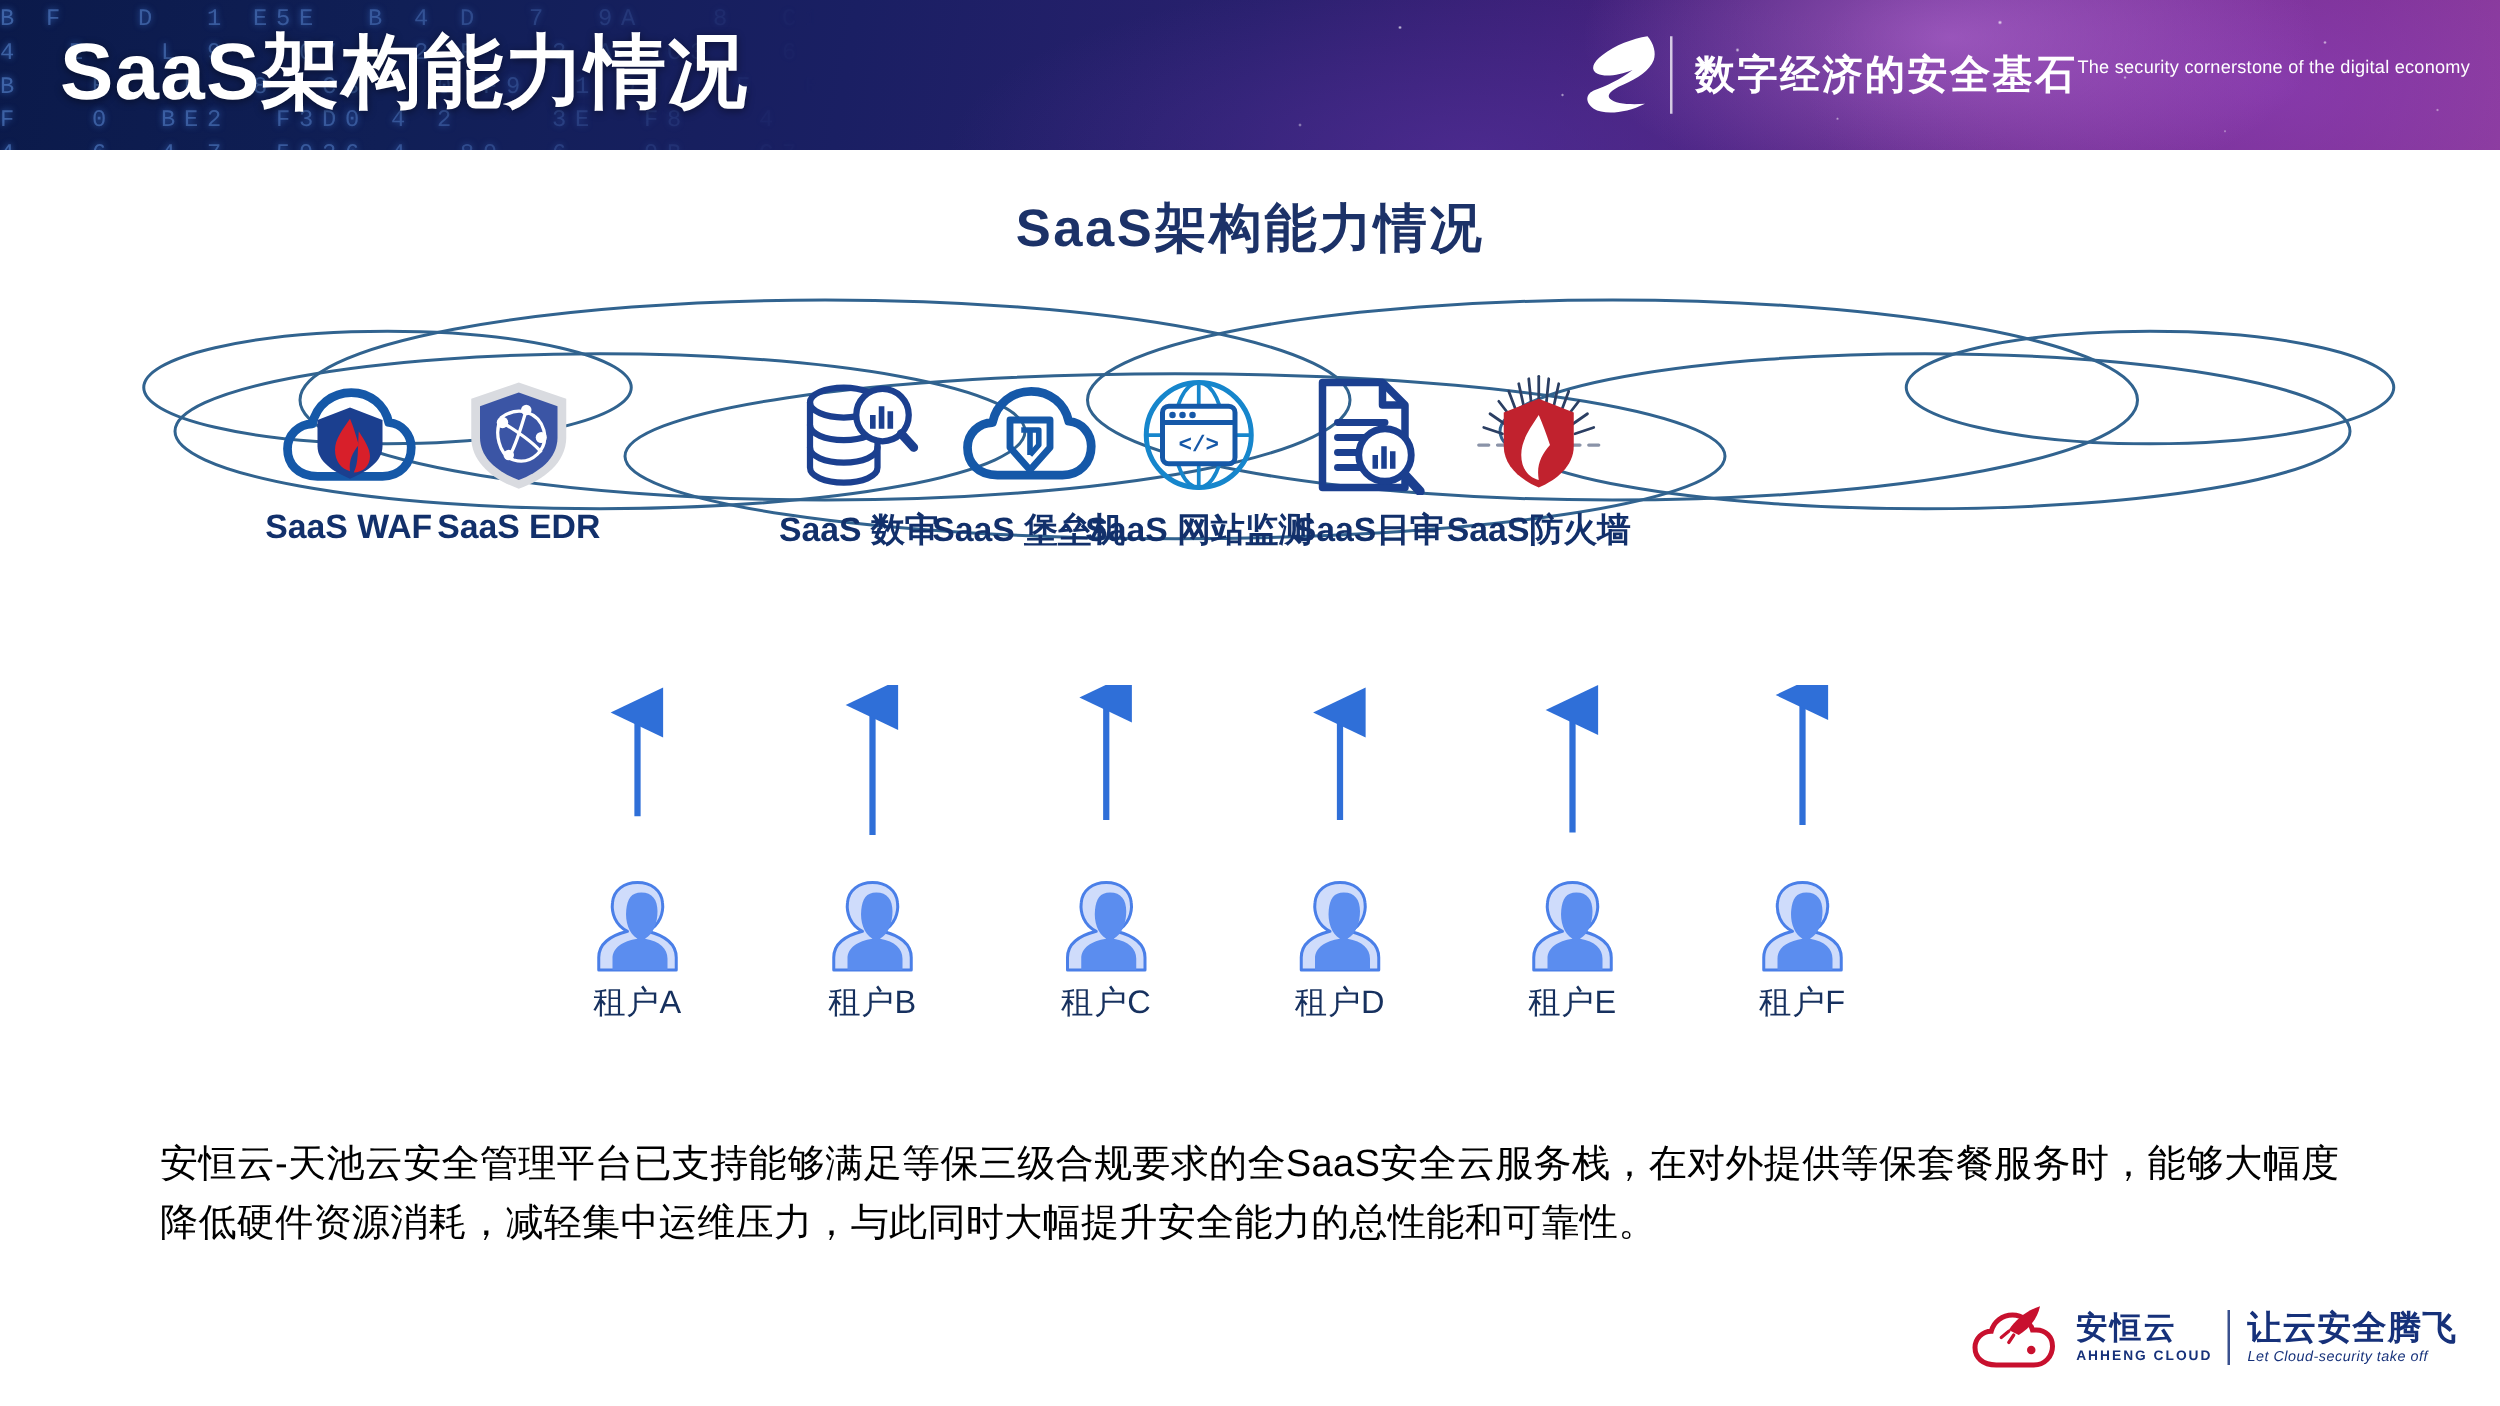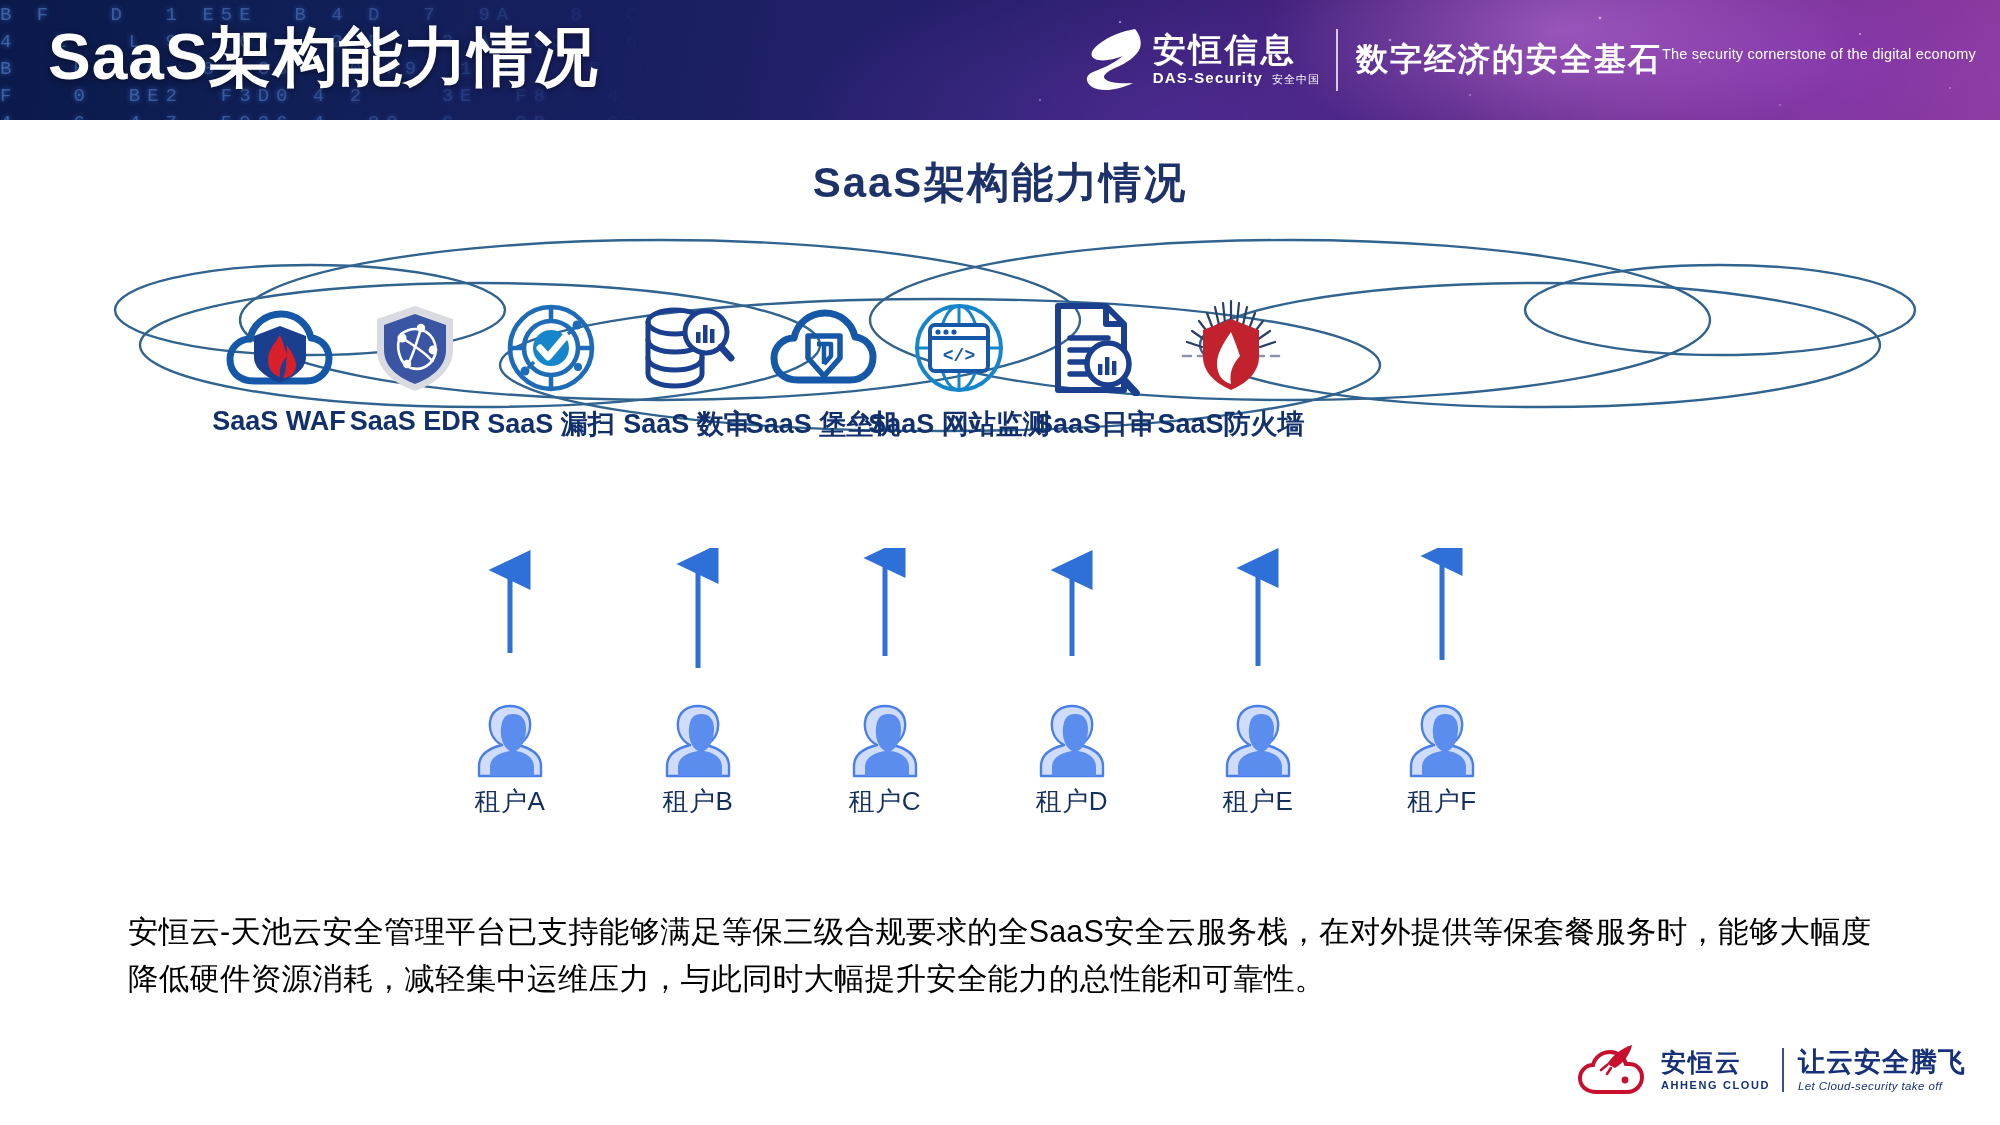--- a/index.html
+++ b/index.html
@@ -118,27 +118,20 @@
 4  E   L 9   07   2 F   3 A  C3   6 D
 B   E   B  8  C3   0 F9  1 D4   E  B2
 F   0  BE2  F3D0 4 2    3E  F8   4  7
 4   6  4 7  5926 4  89  6   9B   C7  8</div>
     <div class="slide-title">SaaS架构能力情况</div>
 
     <div class="brand">
       <svg class="brand-mark" viewBox="0 0 62 70">
         <path d="M52 4 C40 6 26 11 16 19 C8 25 6 31 12 34 C18 37 30 35 40 31 C30 39 18 44 10 47 C2 50 2 57 9 62 C17 67 34 66 50 58 C38 59 26 58 22 54 C19 51 23 47 32 43 C44 38 54 31 57 23 C59 17 57 10 52 4 Z" fill="#ffffff"></path>
       </svg>
-      <div class="brand-names">
-        <div class="brand-cn">安恒信息</div>
-        <div class="brand-sub-row">
-          <span class="brand-en">DAS-Security</span>
-          <span class="brand-en2">安全中国</span>
-        </div>
-      </div>
       <div class="brand-divider"></div>
       <div class="brand-tag">
         <div class="brand-tag-cn">数字经济的安全基石</div>
         <div class="brand-tag-en">The security cornerstone of the digital economy</div>
       </div>
     </div>
   </div>
 
   <div class="cloud-title">SaaS架构能力情况</div>
 
@@ -183,43 +176,20 @@
             <circle cx="33" cy="36" r="4.6"></circle>
               <circle cx="52" cy="26" r="4.2"></circle>
             <circle cx="64" cy="48" r="4.4"></circle>
               <circle cx="38" cy="62" r="4.2"></circle>
           </g>
         </svg>
       </div>
       <div class="svc-label">SaaS EDR</div>
     </div>
 
-    <div class="svc" style="left:456px;">
-      <div class="svc-icon">
-        <svg width="94" height="94" viewBox="0 0 94 94">
-          <g fill="none" stroke="#1e6cb8" stroke-width="4.6">
-            <circle cx="47" cy="47" r="41"></circle>
-            <circle cx="47" cy="47" r="27"></circle>
-            <path d="M47 6 L47 20 M47 74 L47 88 M6 47 L20 47 M74 47 L88 47"></path>
-          </g>
-          <circle cx="47" cy="47" r="18" fill="#1686cc"></circle>
-          <path d="M36 47 L44 56 L61 36" fill="none" stroke="#ffffff" stroke-width="7" stroke-linecap="round" stroke-linejoin="round"></path>
-          <g fill="#1e6cb8">
-            <circle cx="73" cy="24" r="4.5"></circle>
-              <circle cx="21" cy="70" r="4.5"></circle>
-            <circle cx="74" cy="66" r="4"></circle>
-          </g>
-          <g stroke="#1e6cb8" stroke-width="3.4">
-            <path d="M64 33 L71 26"></path>
-              <path d="M30 61 L24 67"></path>
-          </g>
-        </svg>
-      </div>
-      <div class="svc-label">SaaS 漏扫</div>
-    </div>
 
     <div class="svc" style="left:592px;">
       <div class="svc-icon">
         <svg width="96" height="92" viewBox="0 0 96 92">
           <g fill="none" stroke="#1b3f8f" stroke-width="5" stroke-linecap="round">
             <ellipse cx="36" cy="20" rx="27" ry="12"></ellipse>
             <path d="M9 20 L9 72 C9 79 21 84 36 84 C51 84 63 79 63 72 L63 20"></path>
             <path d="M9 38 C9 45 21 50 36 50 C51 50 63 45 63 38"></path>
             <path d="M9 56 C9 63 21 68 36 68 C51 68 63 63 63 56"></path>
           </g>

